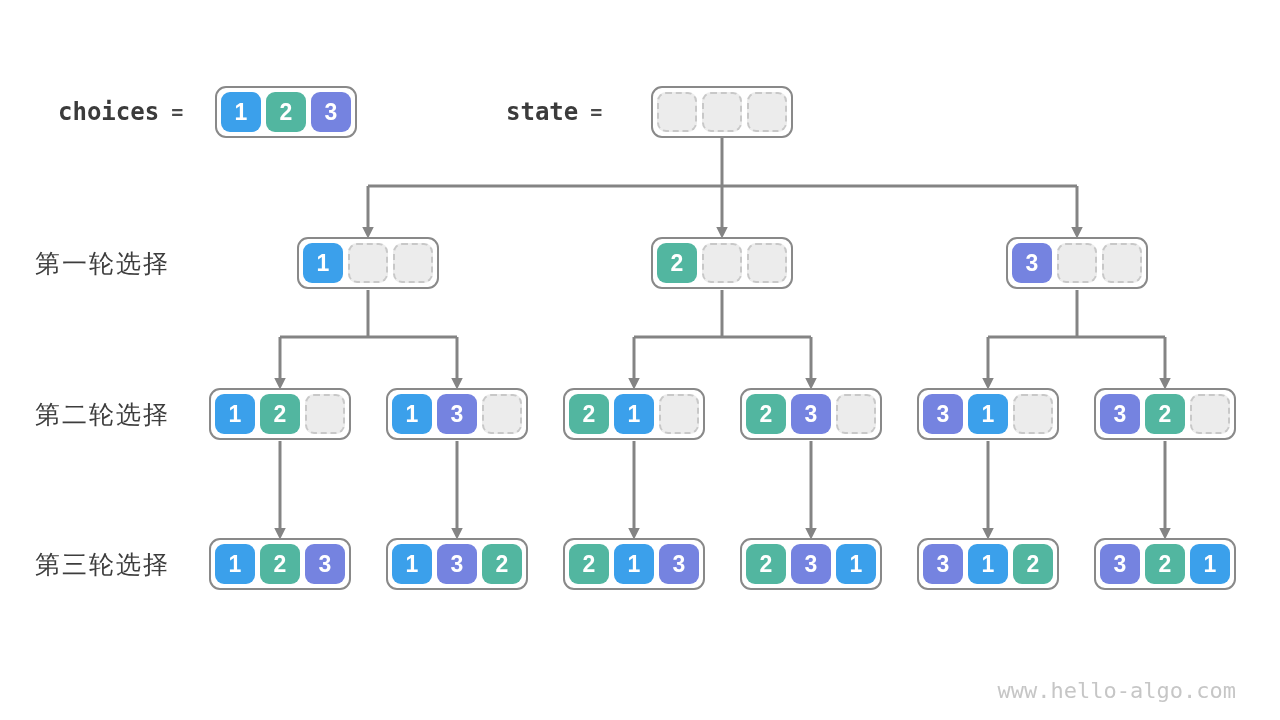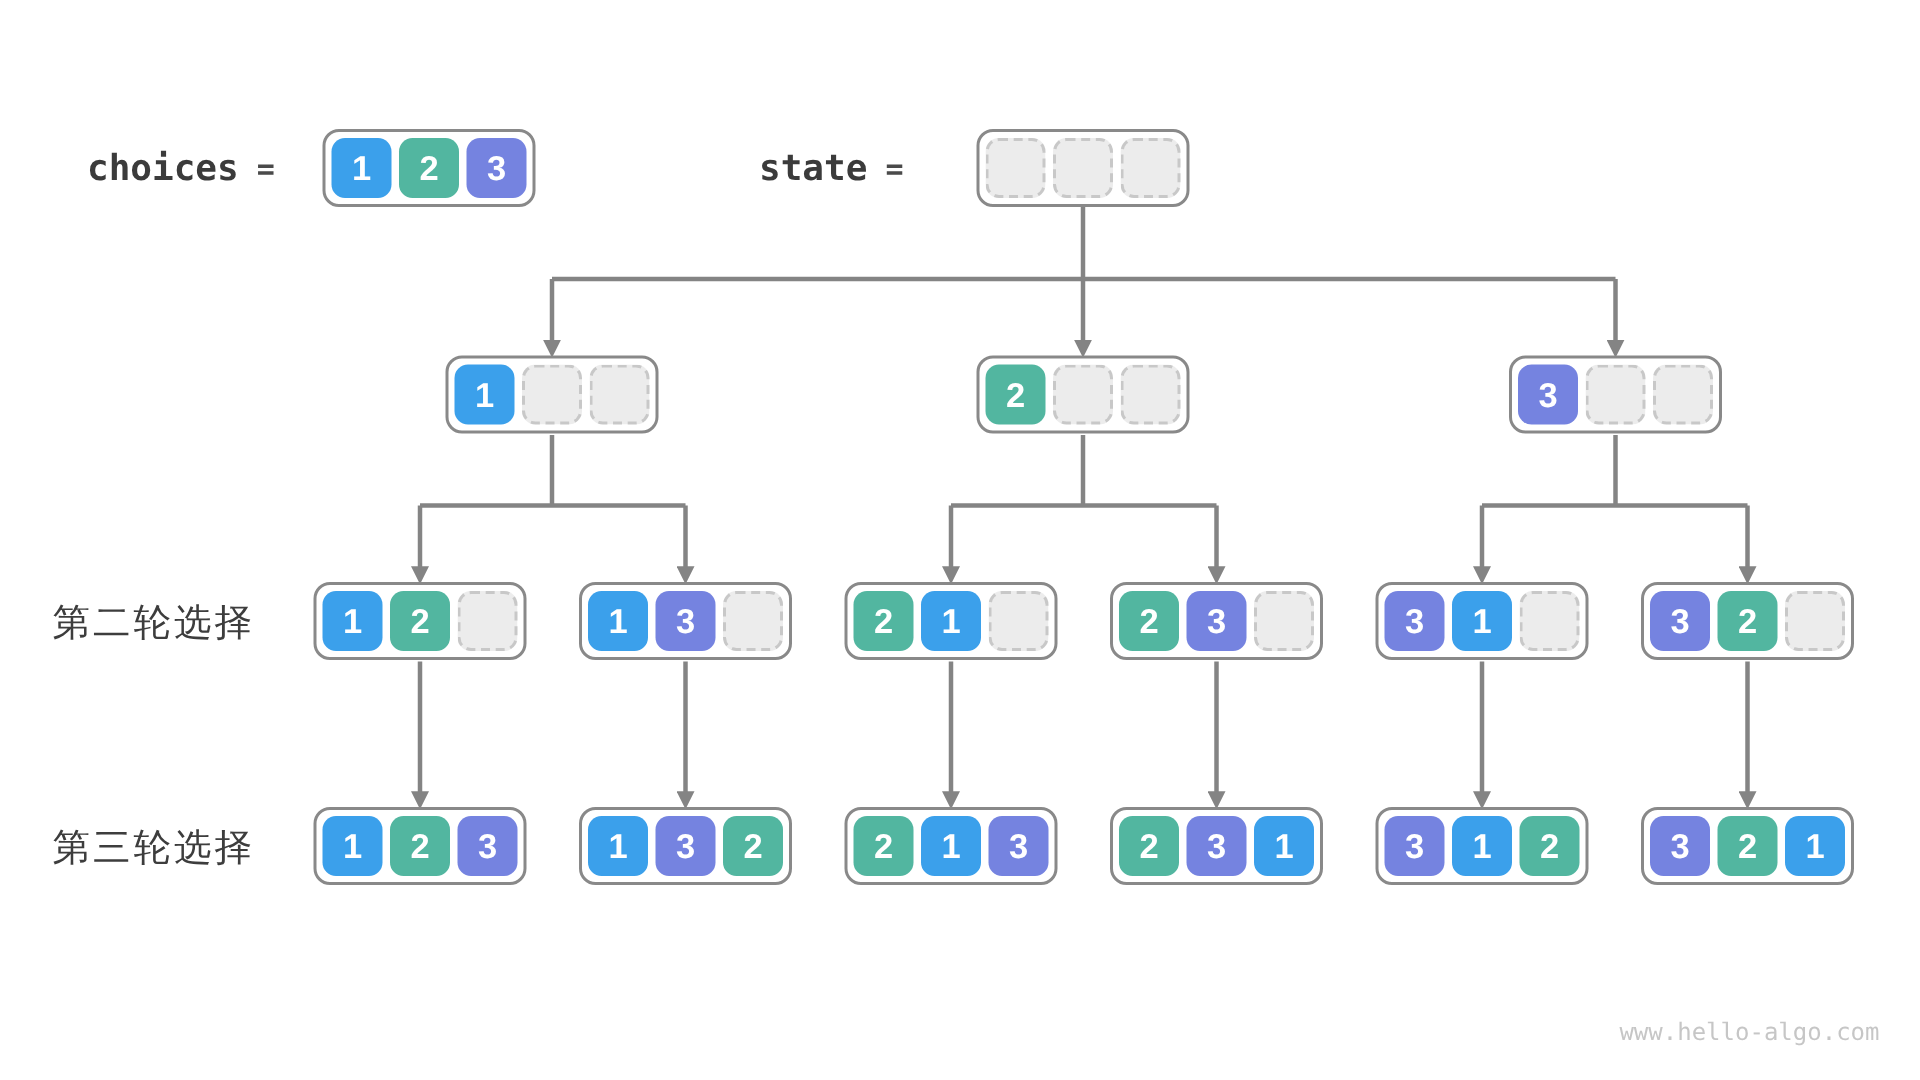--- a/index.html
+++ b/index.html
@@ -25,23 +25,23 @@
     color:#3b3b3b;
   }
   .kw{font-family:"DejaVu Sans Mono","Liberation Mono",monospace;font-weight:bold;font-size:24px;}
   .eq{font-family:"DejaVu Sans Mono","Liberation Mono",monospace;font-weight:bold;font-size:20px;margin-left:12px;color:#4a4a4a;}
   .row-label{
     position:absolute;left:35px;height:52px;display:flex;align-items:center;
     font-size:25px;letter-spacing:2px;color:#3d3d3d;
   }
   .rl-0{top:237px}.rl-1{top:388px}.rl-2{top:538px}
   .watermark{
-    position:absolute;right:27px;top:678px;
+    position:absolute;right:44px;top:678px;
     font-family:"DejaVu Sans Mono","Liberation Mono",monospace;
-    font-size:16px;color:#c6c6c6;
+    font-size:22px;color:#c6c6c6;
   }
 </style>
 </head>
 <body>
 
 <div id="stage">
 
   <svg class="connectors" width="1280" height="720">
     <defs>
       <marker id="arrow" markerWidth="4" markerHeight="4" refX="0.5" refY="2" orient="auto" markerUnits="strokeWidth">
@@ -80,20 +80,21 @@
 
   <div class="hdr-grp" style="left:58px">
     <span class="kw">choices</span>
     <span class="eq">=</span>
   </div>
   <div class="hdr-grp" style="left:506px">
     <span class="kw">state</span>
     <span class="eq">=</span>
   </div>
 
+  <div class="row-label rl-0">第一轮选择</div>
   <div class="row-label rl-1">第二轮选择</div>
   <div class="row-label rl-2">第三轮选择</div>
 
   <div class="watermark">www.hello-algo.com</div>
 <div class="node" style="left: 215px; top: 86px;">
       <div class="cell" style="background: rgb(59, 160, 235);">1</div>
       <div class="cell" style="background: rgb(82, 182, 160);">2</div>
       <div class="cell" style="background: rgb(117, 131, 224);">3</div>
     </div>
     <div class="node" style="left: 651px; top: 86px;">

